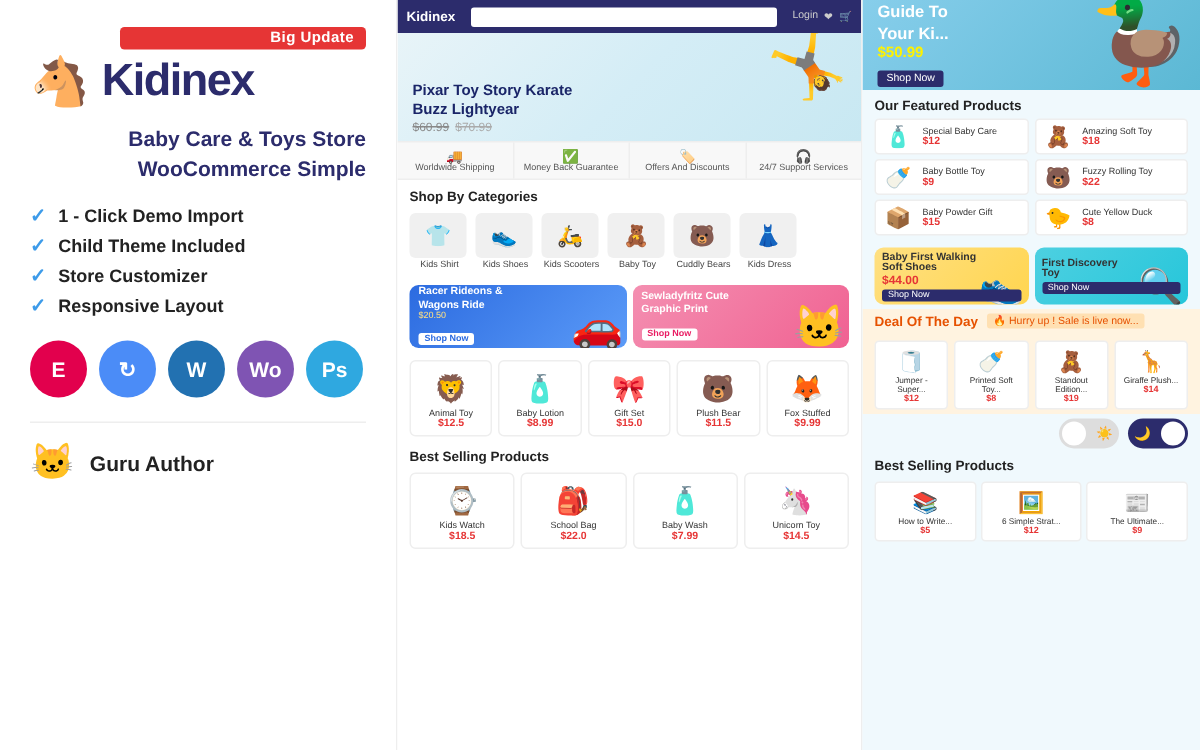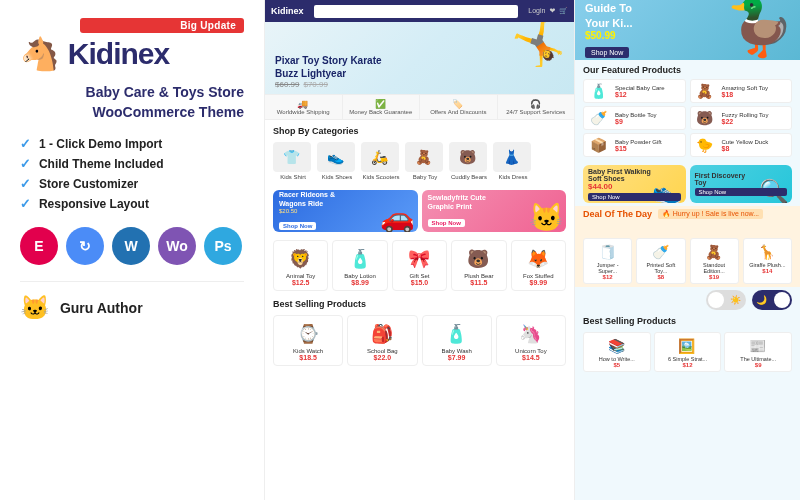--- a/index.html
+++ b/index.html
@@ -101,21 +101,21 @@
     .fr-promo-row { display: flex; gap: 4px; padding: 3px 8px; }
     .fr-promo-card { flex: 1; border-radius: 6px; padding: 5px; height: 38px; display: flex; flex-direction: column; justify-content: center; position: relative; overflow: hidden; }
     .fpc-yellow { background: linear-gradient(135deg, #ffe082, #ffd54f); }
     .fpc-teal { background: linear-gradient(135deg, #4dd0e1, #26c6da); }
     .fr-promo-title { font-size: 7px; font-weight: bold; color: #333; z-index: 1; }
     .fr-promo-price { font-size: 8px; font-weight: bold; color: #e63535; z-index: 1; }
     .fr-promo-btn { background: #2c2c6c; color: #fff; font-size: 6px; padding: 1px 4px; border-radius: 2px; display: inline-block; z-index: 1; margin-top: 2px; }
     .fr-promo-char { font-size: 24px; position: absolute; right: 3px; bottom: -3px; }
 
     .deal-section { background: #fff3e0; padding: 3px 8px; }
-    .deal-header { display: flex; align-items: center; gap: 6px; margin-bottom: 19px; }
+    .deal-header { display: flex; align-items: center; gap: 6px; margin-bottom: 8px; }
     .deal-title { font-size: 9px; font-weight: 700; color: #e65100; }
     .deal-timer { font-size: 7px; color: #e65100; background: #ffe0b2; padding: 1px 4px; border-radius: 2px; }
     .deal-products { display: flex; gap: 4px; }
     .deal-prod { flex: 1; background: #fff; border-radius: 3px; border: 1px solid #eee; padding: 3px; text-align: center; }
     .deal-img { font-size: 14px; height: 20px; display: flex; align-items: center; justify-content: center; }
     .deal-name { font-size: 5.5px; color: #333; }
     .deal-price { font-size: 6px; color: #e63535; font-weight: bold; }
 
     .toggle-row { display: flex; justify-content: flex-end; padding: 3px 8px; gap: 6px; }
     .mode-toggle { width: 40px; height: 20px; border-radius: 10px; display: flex; align-items: center; position: relative; }
@@ -141,21 +141,21 @@
 <div class="main-container">
 
   <div class="left-panel">
     <span class="big-update-badge">Big Update</span>
     <div class="logo-row">
       <span class="logo-horse">🐴</span>
       <span class="logo-text">Kidinex</span>
     </div>
     <div class="tagline">
       <span>Baby Care &amp; Toys Store</span><br>
-      <span>WooCommerce Theme</span>
+      <span>WooCommerce Simple</span>
     </div>
     <div class="features">
       <div class="feature-item">
         <span class="check-icon">✓</span>
         <span class="feature-text-highlight">1 - Click Demo Import</span>
       </div>
       <div class="feature-item">
         <span class="check-icon">✓</span>
         <span class="feature-text-highlight">Child Theme Included</span>
       </div>

